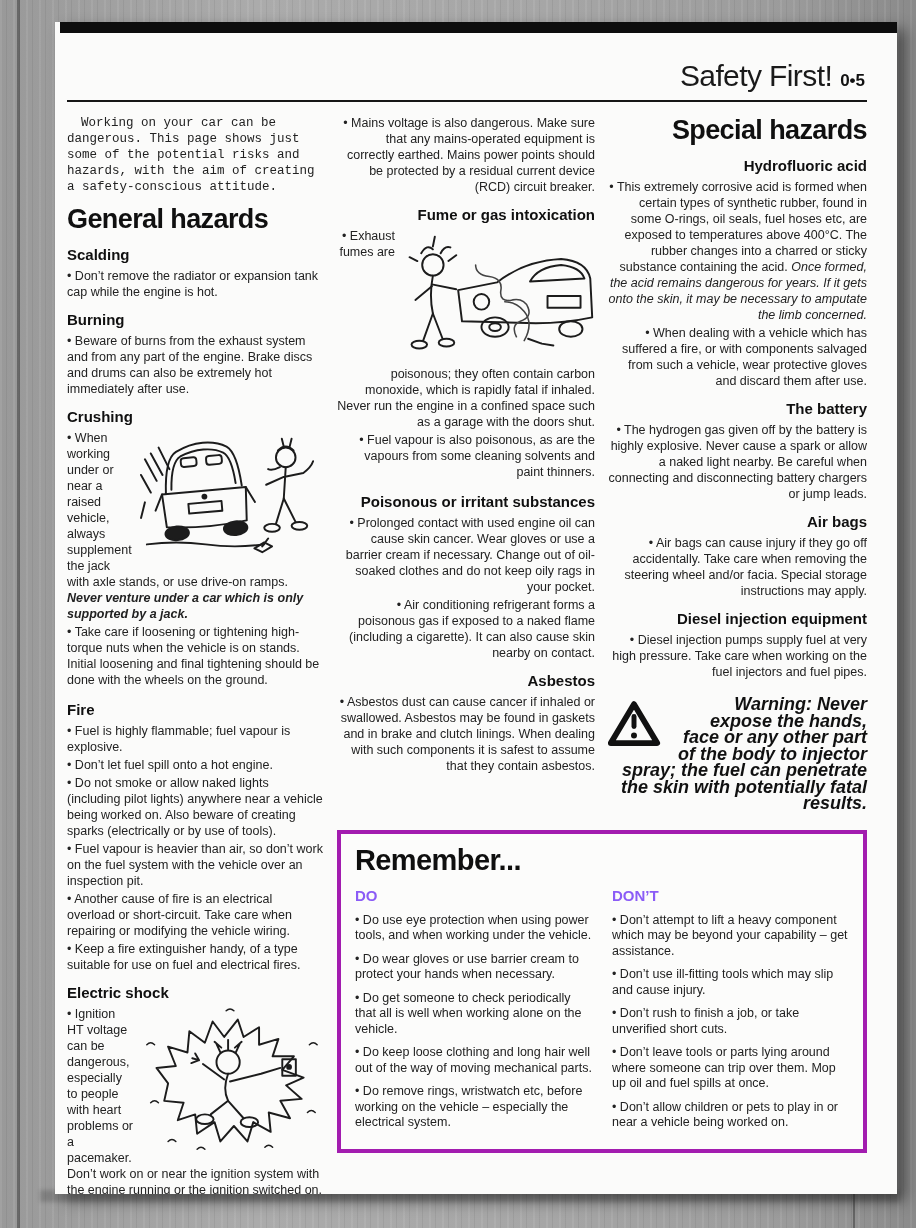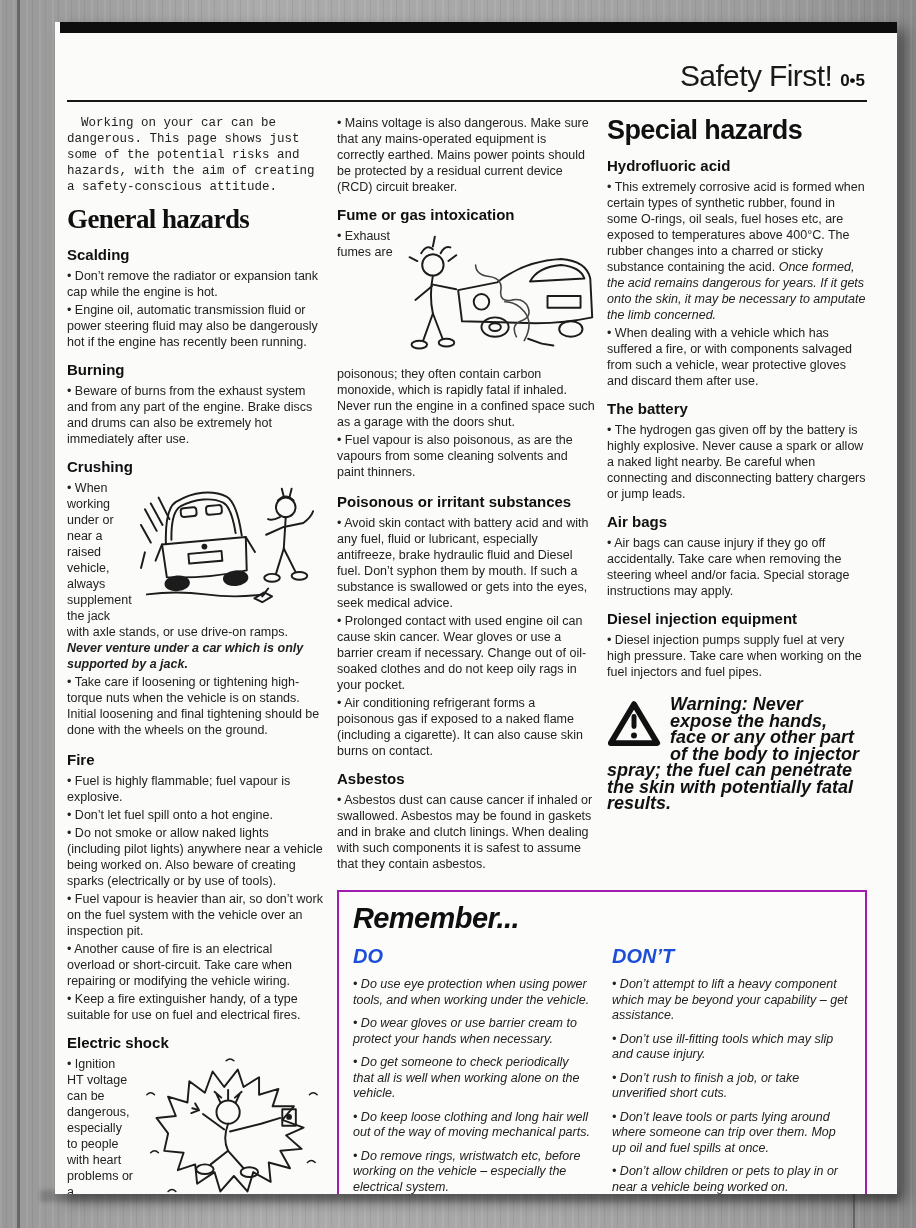--- a/index.html
+++ b/index.html
@@ -21,47 +21,47 @@
   .content{padding:26px 30px 0 12px;color:#222;}
 
   .hdr{text-align:right;padding-right:2px;white-space:nowrap;}
   .hdr-title{font-size:30px;color:#1a1a1a;letter-spacing:-0.6px;}
   .hdr-num{font-size:17px;font-weight:bold;color:#111;margin-left:8px;}
   .hdr-rule{height:2px;background:#161616;margin-top:7px;}
 
   .main{display:flex;margin-top:13px;}
   .col1{width:256px;flex:none;}
   .col23{flex:1;margin-left:14px;display:flex;flex-direction:column;}
-  .cols-top{display:flex;}
+  .cols-top{display:flex;text-align:right;}
   .col2{width:258px;flex:none;}
   .col3{flex:1;margin-left:12px;}
 
   p{margin:0 0 2px 0;font-size:12.5px;line-height:16px;}
   .b::before{content:"• ";}
   .intro{text-indent:14px;font-family:Liberation Mono, monospace;}
   h1{font-size:27px;letter-spacing:-0.6px;color:#101010;margin:0;}
-  .h1-general{margin:9px 0 6px;font-family:Liberation Serif, serif;}
+  .h1-general{margin:9px 0 6px;}
   .h1-special{margin:0 0 5px;}
   h2{font-size:15px;color:#101010;margin:11px 0 5px;}
-  h3{font-size:20px;color:#1d4ed8;margin:4px 0 9px;}
+  h3{font-size:15px;color:#8b5cf6;margin:4px 0 9px;}
   .embold{font-weight:bold;font-style:italic;}
   .emit{font-style:italic;}
 
   .wrap::after{content:"";display:block;clear:both;}
   .cartoon{float:right;}
   .crush-art{width:186px;height:132px;margin:0 0 2px 4px;}
   .fumes-art{width:196px;height:136px;margin:0 0 2px 4px;}
   .shock-art{width:184px;height:150px;margin:0 0 0 4px;}
 
   .warning{margin-top:16px;}
   .warning::after{content:"";display:block;clear:both;}
   .warn-tri{float:left;width:54px;height:48px;margin:4px 9px 2px 0;}
   .warn-text{font-weight:bold;font-style:italic;font-size:18px;line-height:16.5px;color:#111;}
 
-  .remember{border:2px solid #a21caf;margin-top:16px;padding:8px 14px 10px;background:#fcfcfb;font-style:italic;}
+  .remember{border:4px solid #a21caf;margin-top:16px;padding:8px 14px 10px;background:#fcfcfb;}
   .rem-title{font-size:29px;font-weight:bold;letter-spacing:-0.6px;color:#0f0f0f;margin:2px 0 6px;}
   .rem-cols{display:flex;}
   .rem-col{flex:1;}
   .rem-col + .rem-col{margin-left:20px;}
   .rb{margin-bottom:8px;line-height:15.5px;}
 </style>
 </head>
 <body>
 
 <div class="backdrop">
@@ -80,21 +80,20 @@
 
       <div class="main">
 
         <div class="col1">
           <p class="intro">Working on your car can be dangerous. This page shows just some of the potential risks and hazards, with the aim of creating a safety-conscious attitude.</p>
 
           <h1 class="h1-general">General hazards</h1>
 
           <h2>Scalding</h2>
           <p class="b">Don’t remove the radiator or expansion tank cap while the engine is hot.</p>
-          <p class="b">Engine oil, automatic transmission fluid or power steering fluid may also be dangerously hot if the engine has recently been running.</p>
 
           <h2>Burning</h2>
           <p class="b">Beware of burns from the exhaust system and from any part of the engine. Brake discs and drums can also be extremely hot immediately after use.</p>
 
           <h2>Crushing</h2>
           <div class="wrap">
             <svg class="cartoon crush-art" viewBox="0 0 190 135">
               <g stroke="#1c1c1c" stroke-width="2" fill="none" stroke-linecap="round" stroke-linejoin="round">
                 <path d="M8,30 L20,52 M14,24 L26,46 M22,18 L33,40 M4,46 L14,64 M8,74 L4,90"></path>
                 <g transform="rotate(-5 70 70)">
@@ -181,23 +180,22 @@
                     <path d="M132,114 l14,5 M146,119 l12,2"></path>
                     <path d="M120,112 q-6,-12 4,-16 q12,-4 8,-14 q-4,-10 -16,-8 q-14,3 -12,-10 q2,-12 -12,-14 q-14,-2 -14,-12" stroke-width="1.6" stroke="#444"></path>
                     <path d="M128,116 q10,-18 0,-30 q-8,-10 -20,-10" stroke-width="1.6" stroke="#444"></path>
                   </g>
                 </svg>
                 <p class="b">Exhaust fumes are poisonous; they often contain carbon monoxide, which is rapidly fatal if inhaled. Never run the engine in a confined space such as a garage with the doors shut.</p>
                 <p class="b">Fuel vapour is also poisonous, as are the vapours from some cleaning solvents and paint thinners.</p>
               </div>
 
               <h2>Poisonous or irritant substances</h2>
-              <p class="b">Avoid skin contact with battery acid and with any fuel, fluid or lubricant, especially antifreeze, brake hydraulic fluid and Diesel fuel. Don’t syphon them by mouth. If such a substance is swallowed or gets into the eyes, seek medical advice.</p>
               <p class="b">Prolonged contact with used engine oil can cause skin cancer. Wear gloves or use a barrier cream if necessary. Change out of oil-soaked clothes and do not keep oily rags in your pocket.</p>
-              <p class="b">Air conditioning refrigerant forms a poisonous gas if exposed to a naked flame (including a cigarette). It can also cause skin burns on contact.</p>
+              <p class="b">Air conditioning refrigerant forms a poisonous gas if exposed to a naked flame (including a cigarette). It can also cause skin nearby on contact.</p>
 
               <h2>Asbestos</h2>
               <p class="b">Asbestos dust can cause cancer if inhaled or swallowed. Asbestos may be found in gaskets and in brake and clutch linings. When dealing with such components it is safest to assume that they contain asbestos.</p>
             </div>
 
             <div class="col3">
               <h1 class="h1-special">Special hazards</h1>
 
               <h2>Hydrofluoric acid</h2>
               <p class="b"><span>This extremely corrosive acid is formed when certain types of synthetic rubber, found in some O-rings, oil seals, fuel hoses etc, are exposed to temperatures above 400°C. The rubber changes into a charred or sticky substance containing the acid.</span> <span class="emit">Once formed, the acid remains dangerous for years. If it gets onto the skin, it may be necessary to amputate the limb concerned.</span></p>

